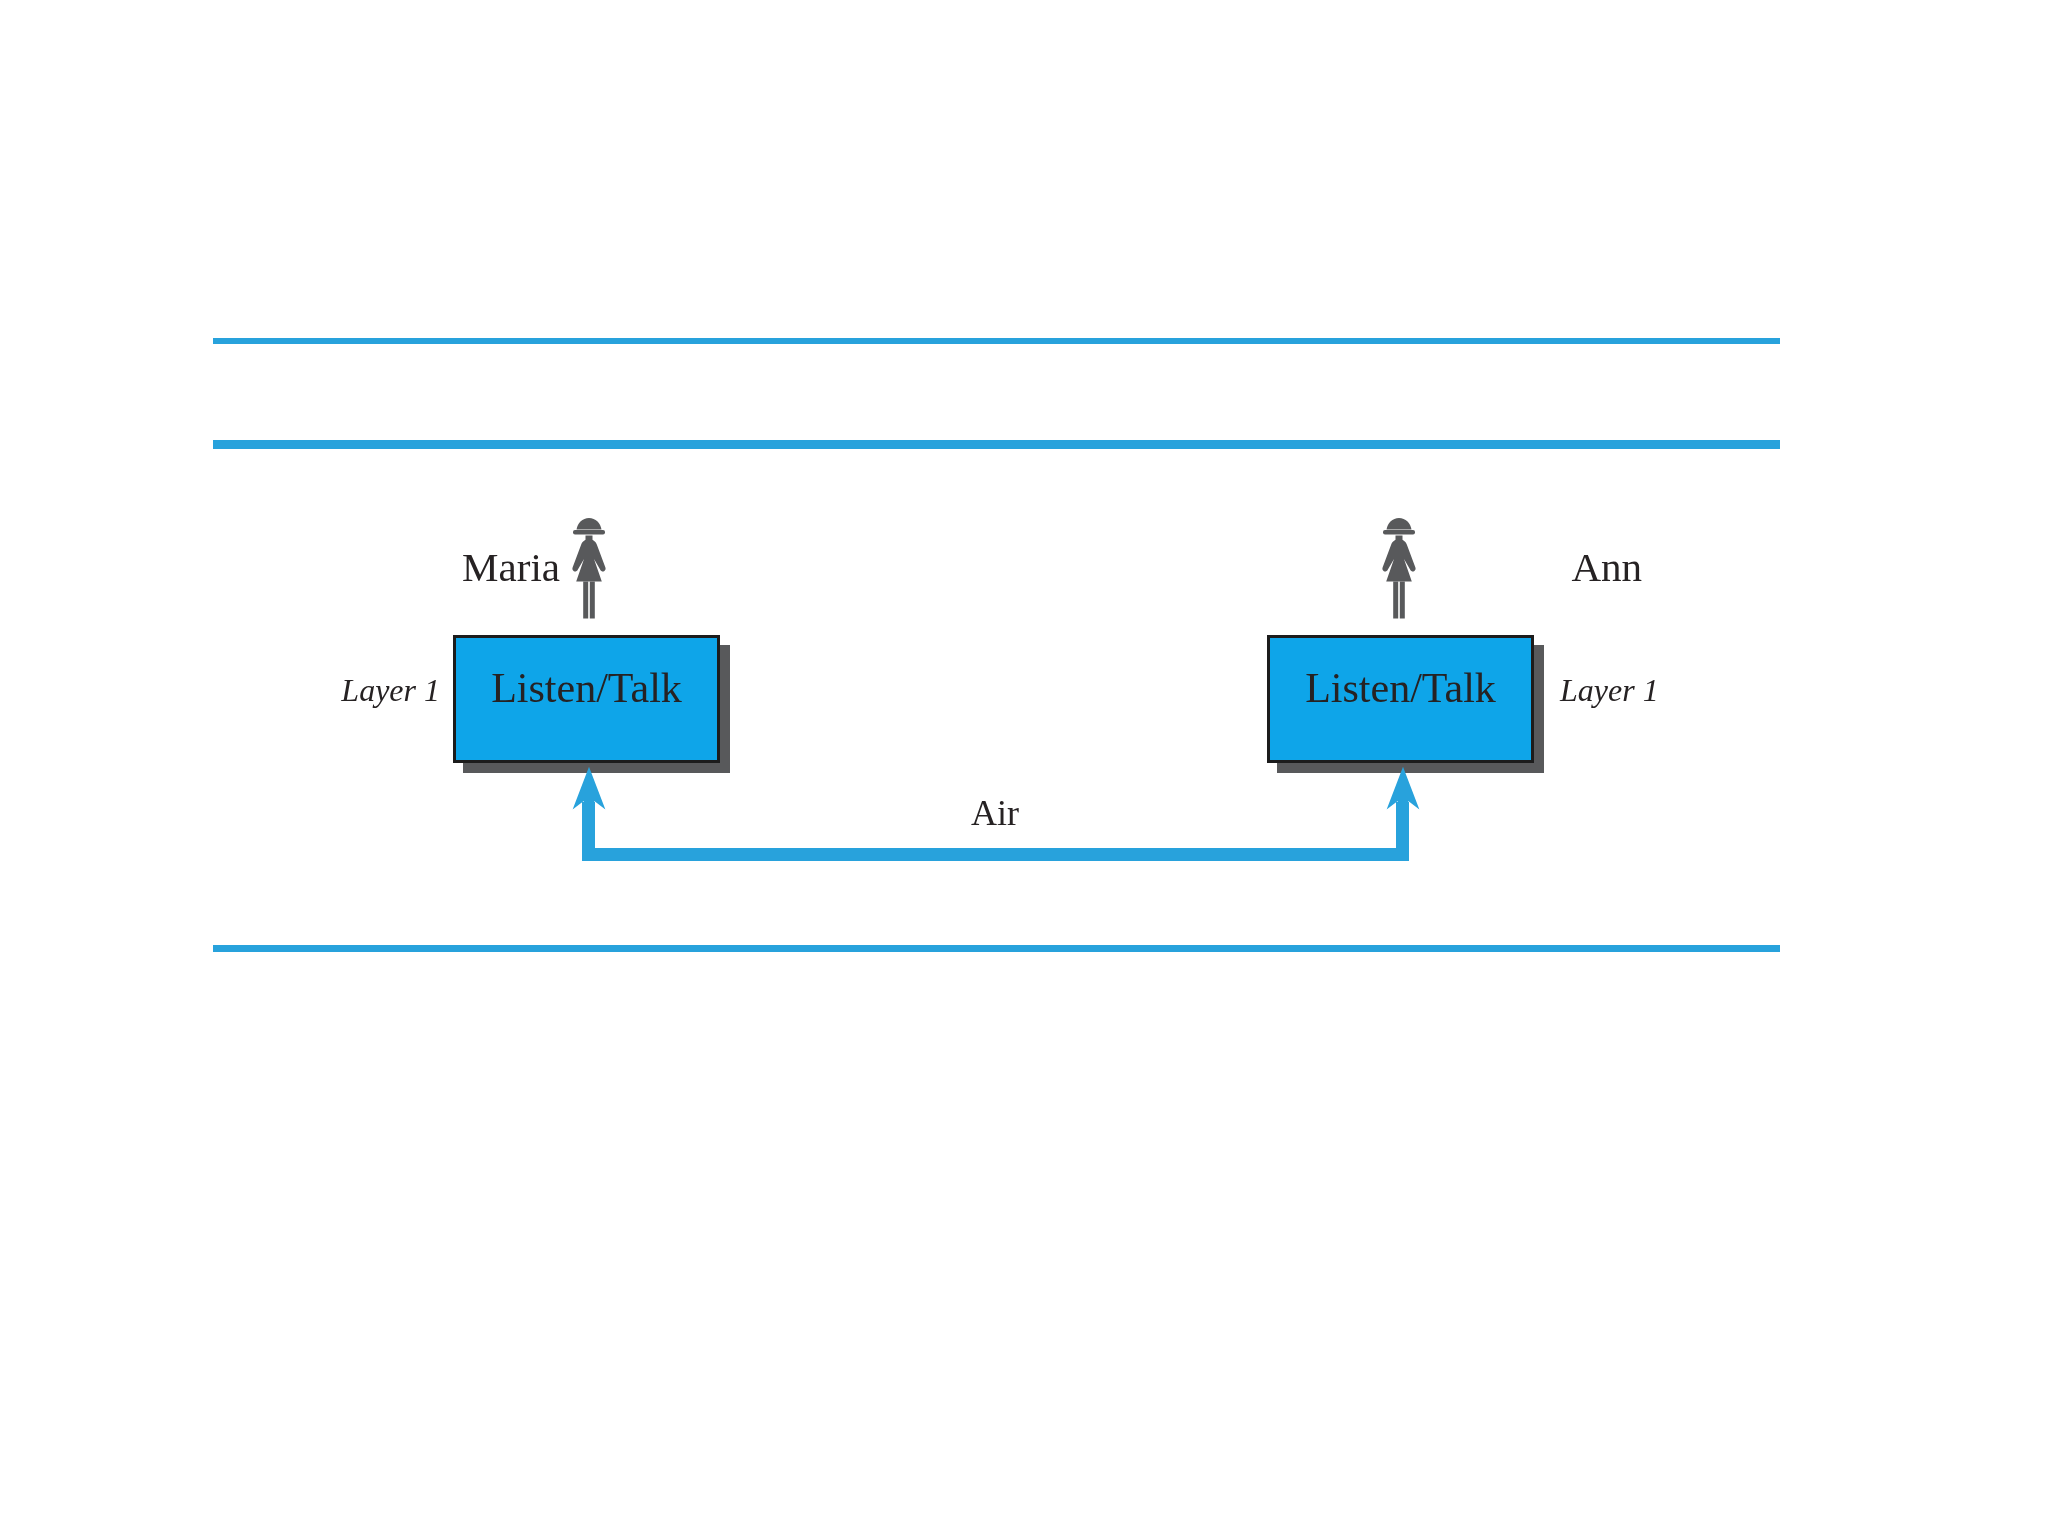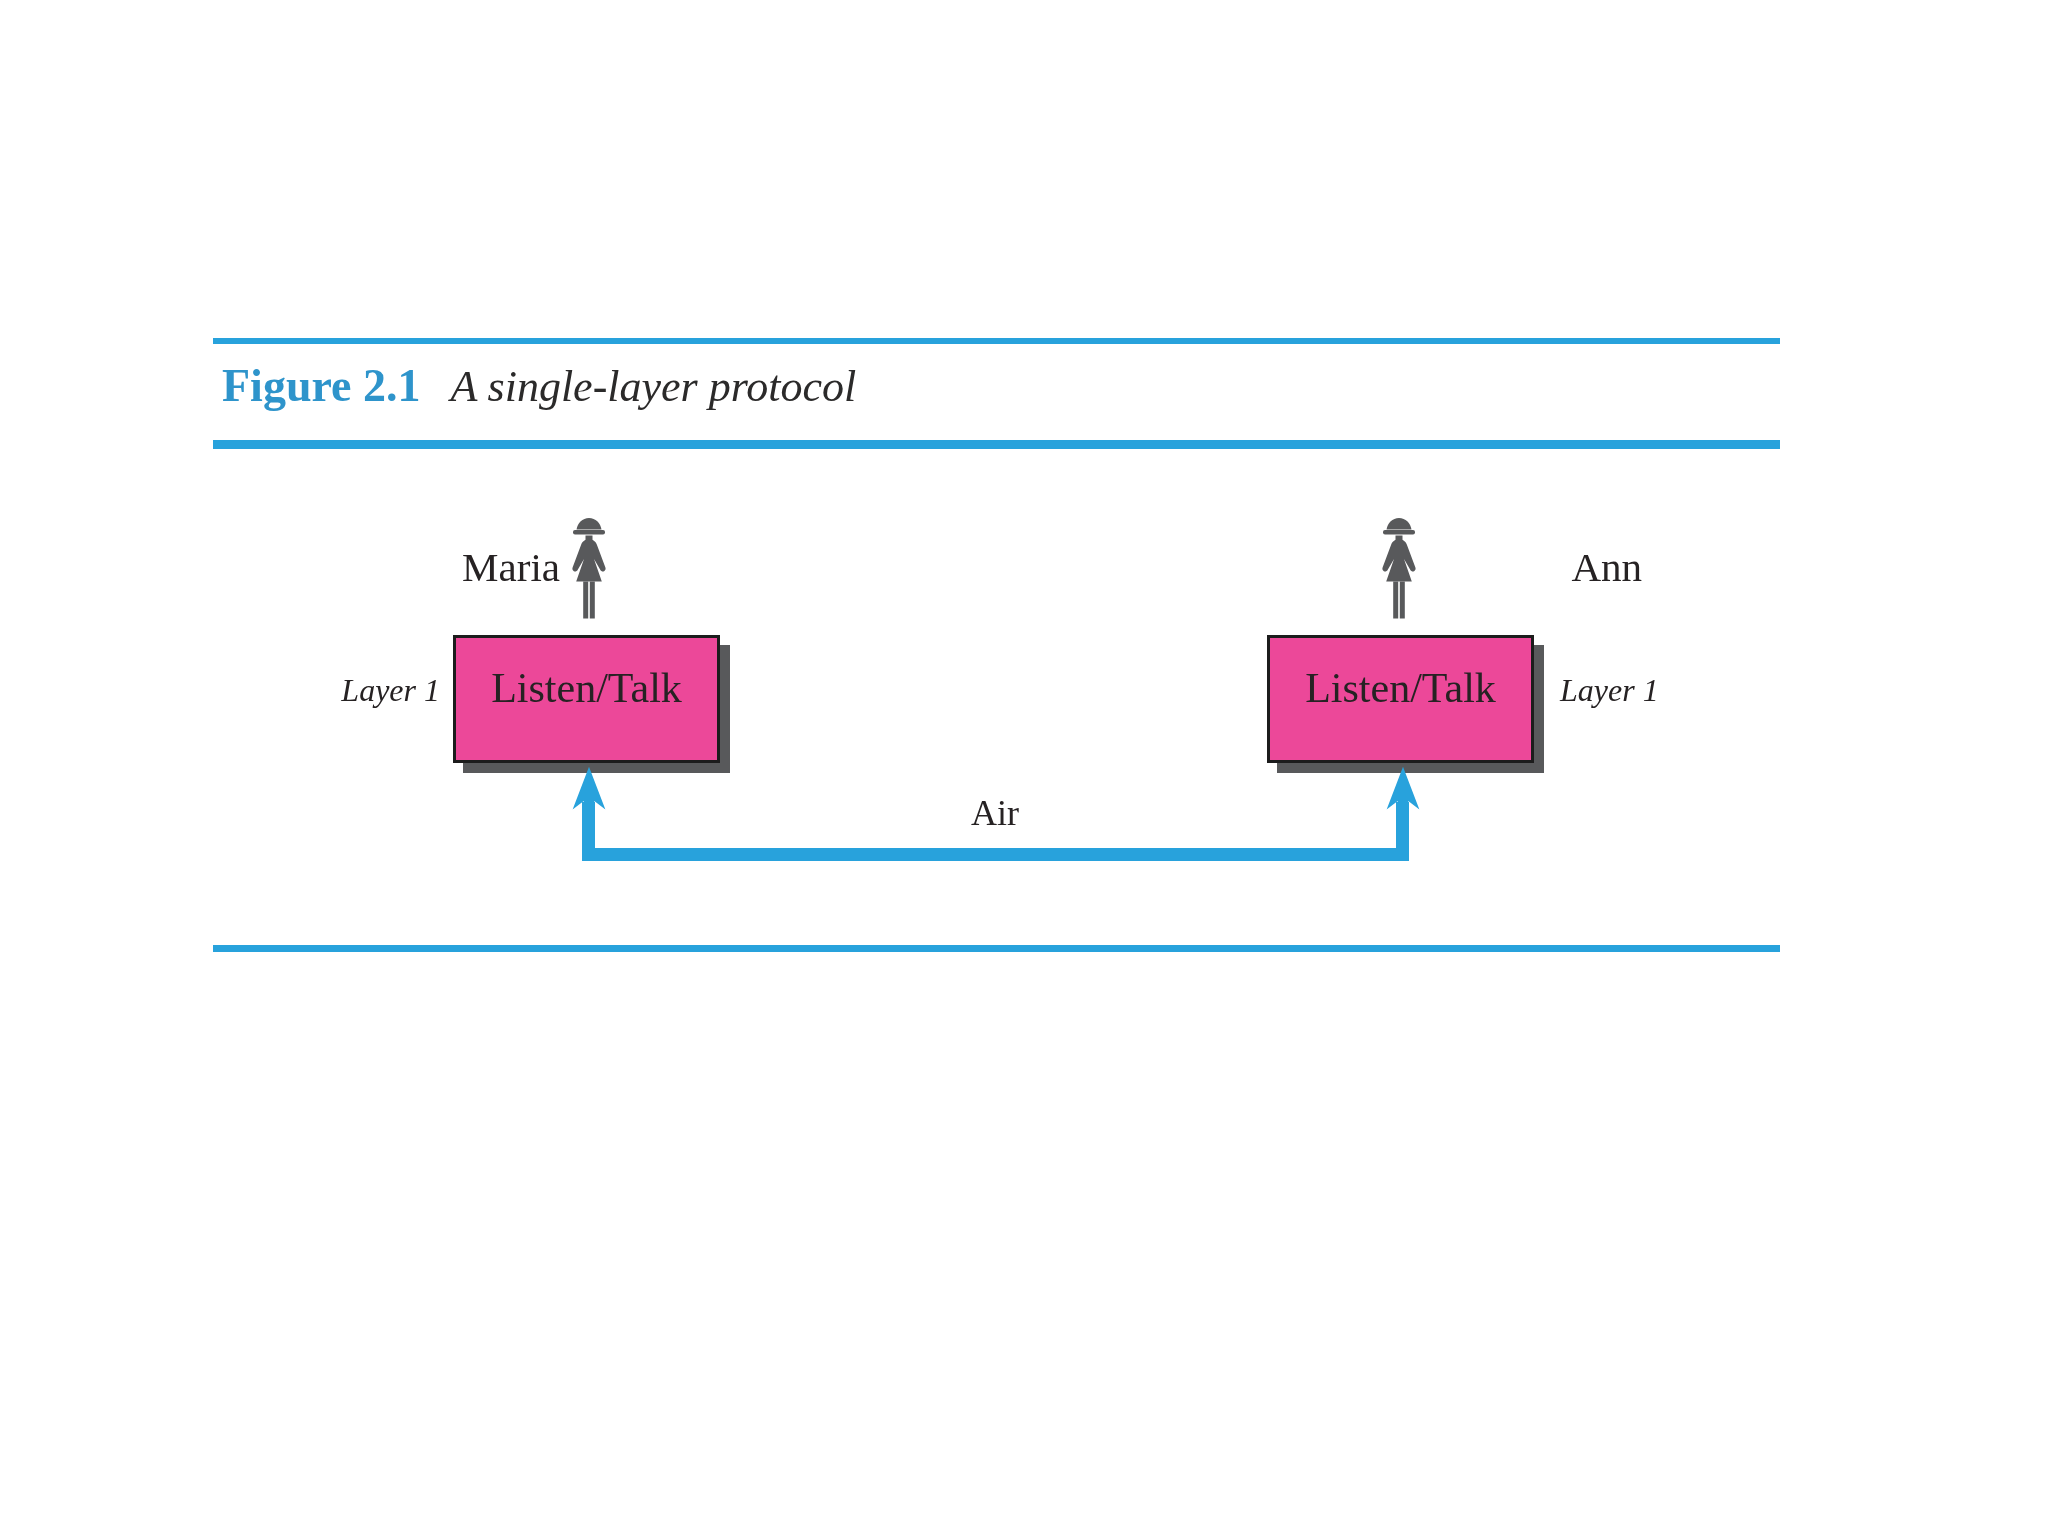--- a/index.html
+++ b/index.html
@@ -49,21 +49,21 @@
 
   .layer-label {
     position: absolute; font-size: 32px; line-height: 46px; font-style: italic;
   }
   #layer-left  { left: 280px;  top: 667px; width: 160px; text-align: right; }
   #layer-right { left: 1560px; top: 667px; width: 220px; text-align: left; }
 
   .proto-box {
     position: absolute;
     width: 261px; height: 122px;
-    background: #ec4899;
+    background: #0ea5e9;
     border: 3px solid #1c1c1c;
     box-shadow: 10px 10px 0 0 var(--icon-gray, #58595b);
     display: flex; justify-content: center; align-items: flex-start;
   }
   #box-left  { left: 453px;  top: 635px; }
   #box-right { left: 1267px; top: 635px; }
   .box-label { font-size: 42px; line-height: 48px; margin-top: 26px; }
 
   .connector {
     position: absolute;
@@ -86,23 +86,20 @@
     font-size: 36px; line-height: 46px;
   }
 </style>
 </head>
 <body>
 
 <div class="page">
 
   <div id="rule-top" class="rule"></div>
 
-  <div class="caption">
-    <span class="fig-label">Figure 2.1</span><span class="fig-title">A single-layer protocol</span>
-  </div>
 
   <div id="rule-mid" class="rule"></div>
 
   <div id="maria-label" class="person-label">Maria</div>
   <span id="maria-icon" class="person-icon">
     <svg viewBox="0 0 44 104" width="46" height="104" fill="currentColor" aria-hidden="true">
       <path d="M22 1 C15.5 1 10.5 6 9.5 12.5 L34.5 12.5 C33.5 6 28.5 1 22 1 Z"></path>
       <rect x="6" y="13" width="32" height="4.5" rx="2"></rect>
       <rect x="18.5" y="18.5" width="7" height="5"></rect>
       <path d="M22 22.5 C17.5 22.5 15.2 24.6 14.2 27.6 L5.6 50.5 C4.4 54 8.8 56 10.6 53 L17 42 L9.2 64.5 L34.8 64.5 L27 42 L33.4 53 C35.2 56 39.6 54 38.4 50.5 L29.8 27.6 C28.8 24.6 26.5 22.5 22 22.5 Z"></path>

